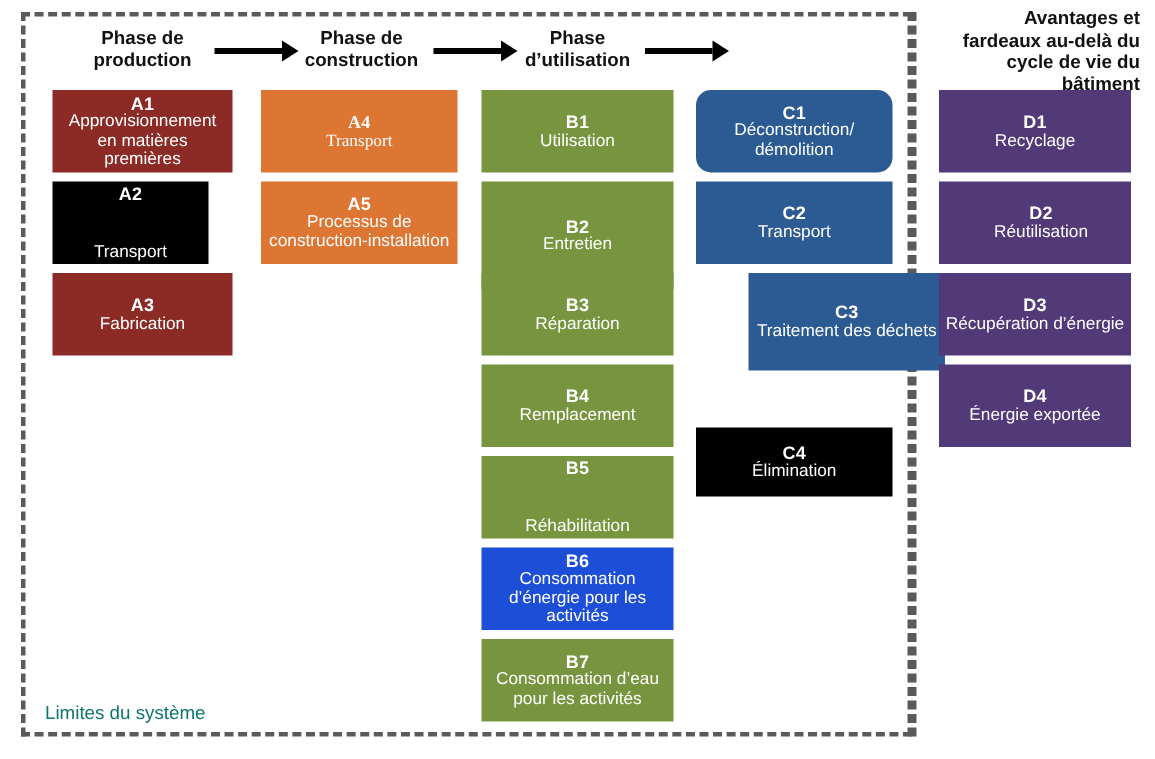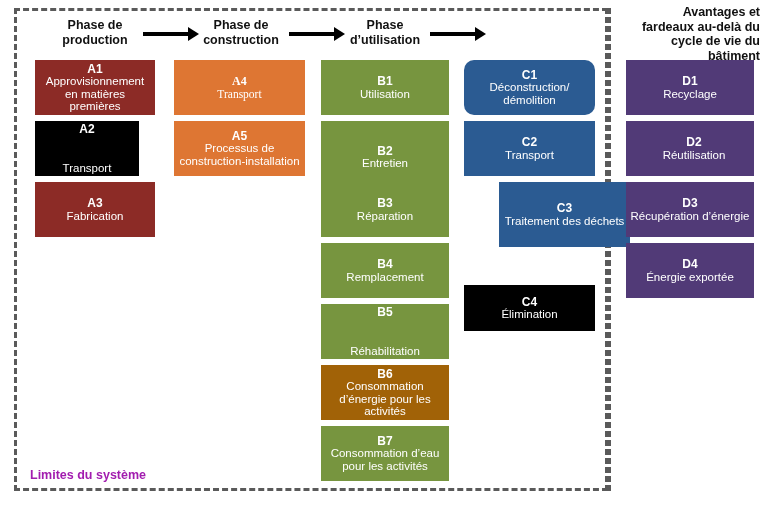--- a/index.html
+++ b/index.html
@@ -38,22 +38,22 @@
     width: 0px;
     height: 483px;
     border-left: 3px dashed #5a5a5a;
     box-sizing: border-box;
   }
   .boundary-label {
     position: absolute;
     left: 30px;
     top: 468px;
     font-size: 12.5px;
-    font-weight: bold;
-    color: #a21caf;
+    font-weight: normal;
+    color: #0f766e;
     white-space: nowrap;
   }
 
   
   .col-header {
     position: absolute;
     text-align: center;
     font-size: 12.5px;
     font-weight: bold;
     color: #111111;
@@ -191,21 +191,21 @@
     <div class="label">Réparation</div>
   </div>
   <div class="box" style="left:321px; top:243px; width:128px; height:55px; background:#77953F;">
     <div class="code">B4</div>
     <div class="label">Remplacement</div>
   </div>
   <div class="box" style="left:321px; top:304px; width:128px; height:55px; background:#77953F;justify-content:space-between;">
     <div class="code">B5</div>
     <div class="label">Réhabilitation</div>
   </div>
-  <div class="box" style="left:321px; top:365px; width:128px; height:55px; background:#a16207;">
+  <div class="box" style="left:321px; top:365px; width:128px; height:55px; background:#1d4ed8;">
     <div class="code">B6</div>
     <div class="label">Consommation d’énergie pour les activités</div>
   </div>
   <div class="box" style="left:321px; top:426px; width:128px; height:55px; background:#77953F;">
     <div class="code">B7</div>
     <div class="label">Consommation d’eau pour les activités</div>
   </div>
 
   <div class="box" style="left:464px; top:60px; width:131px; height:55px; background:#2B5B92;border-radius:10px;">
     <div class="code">C1</div>

